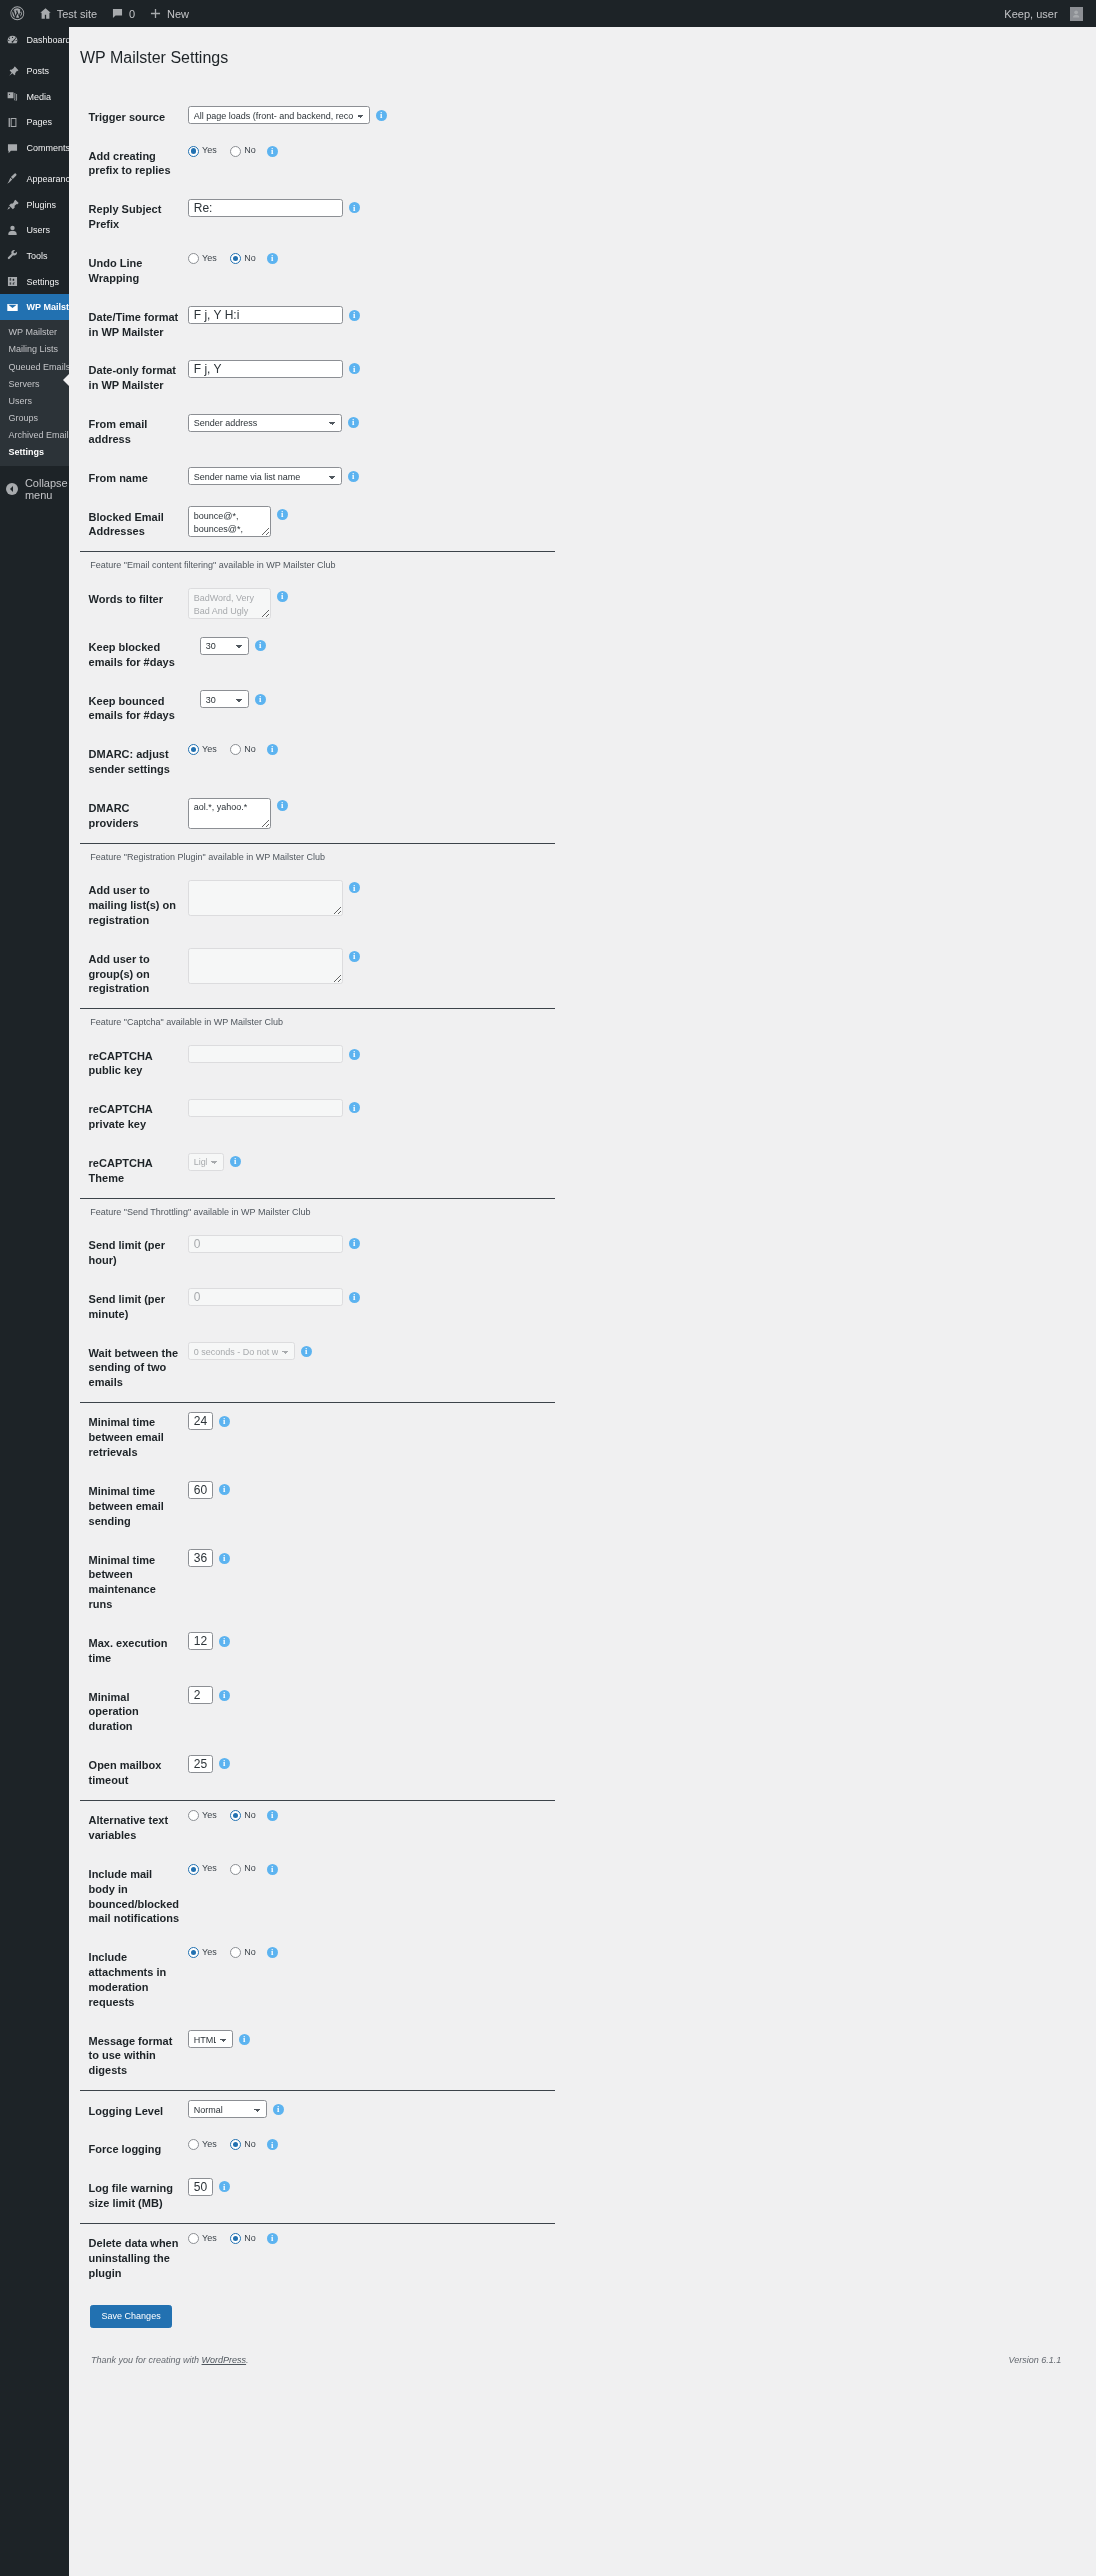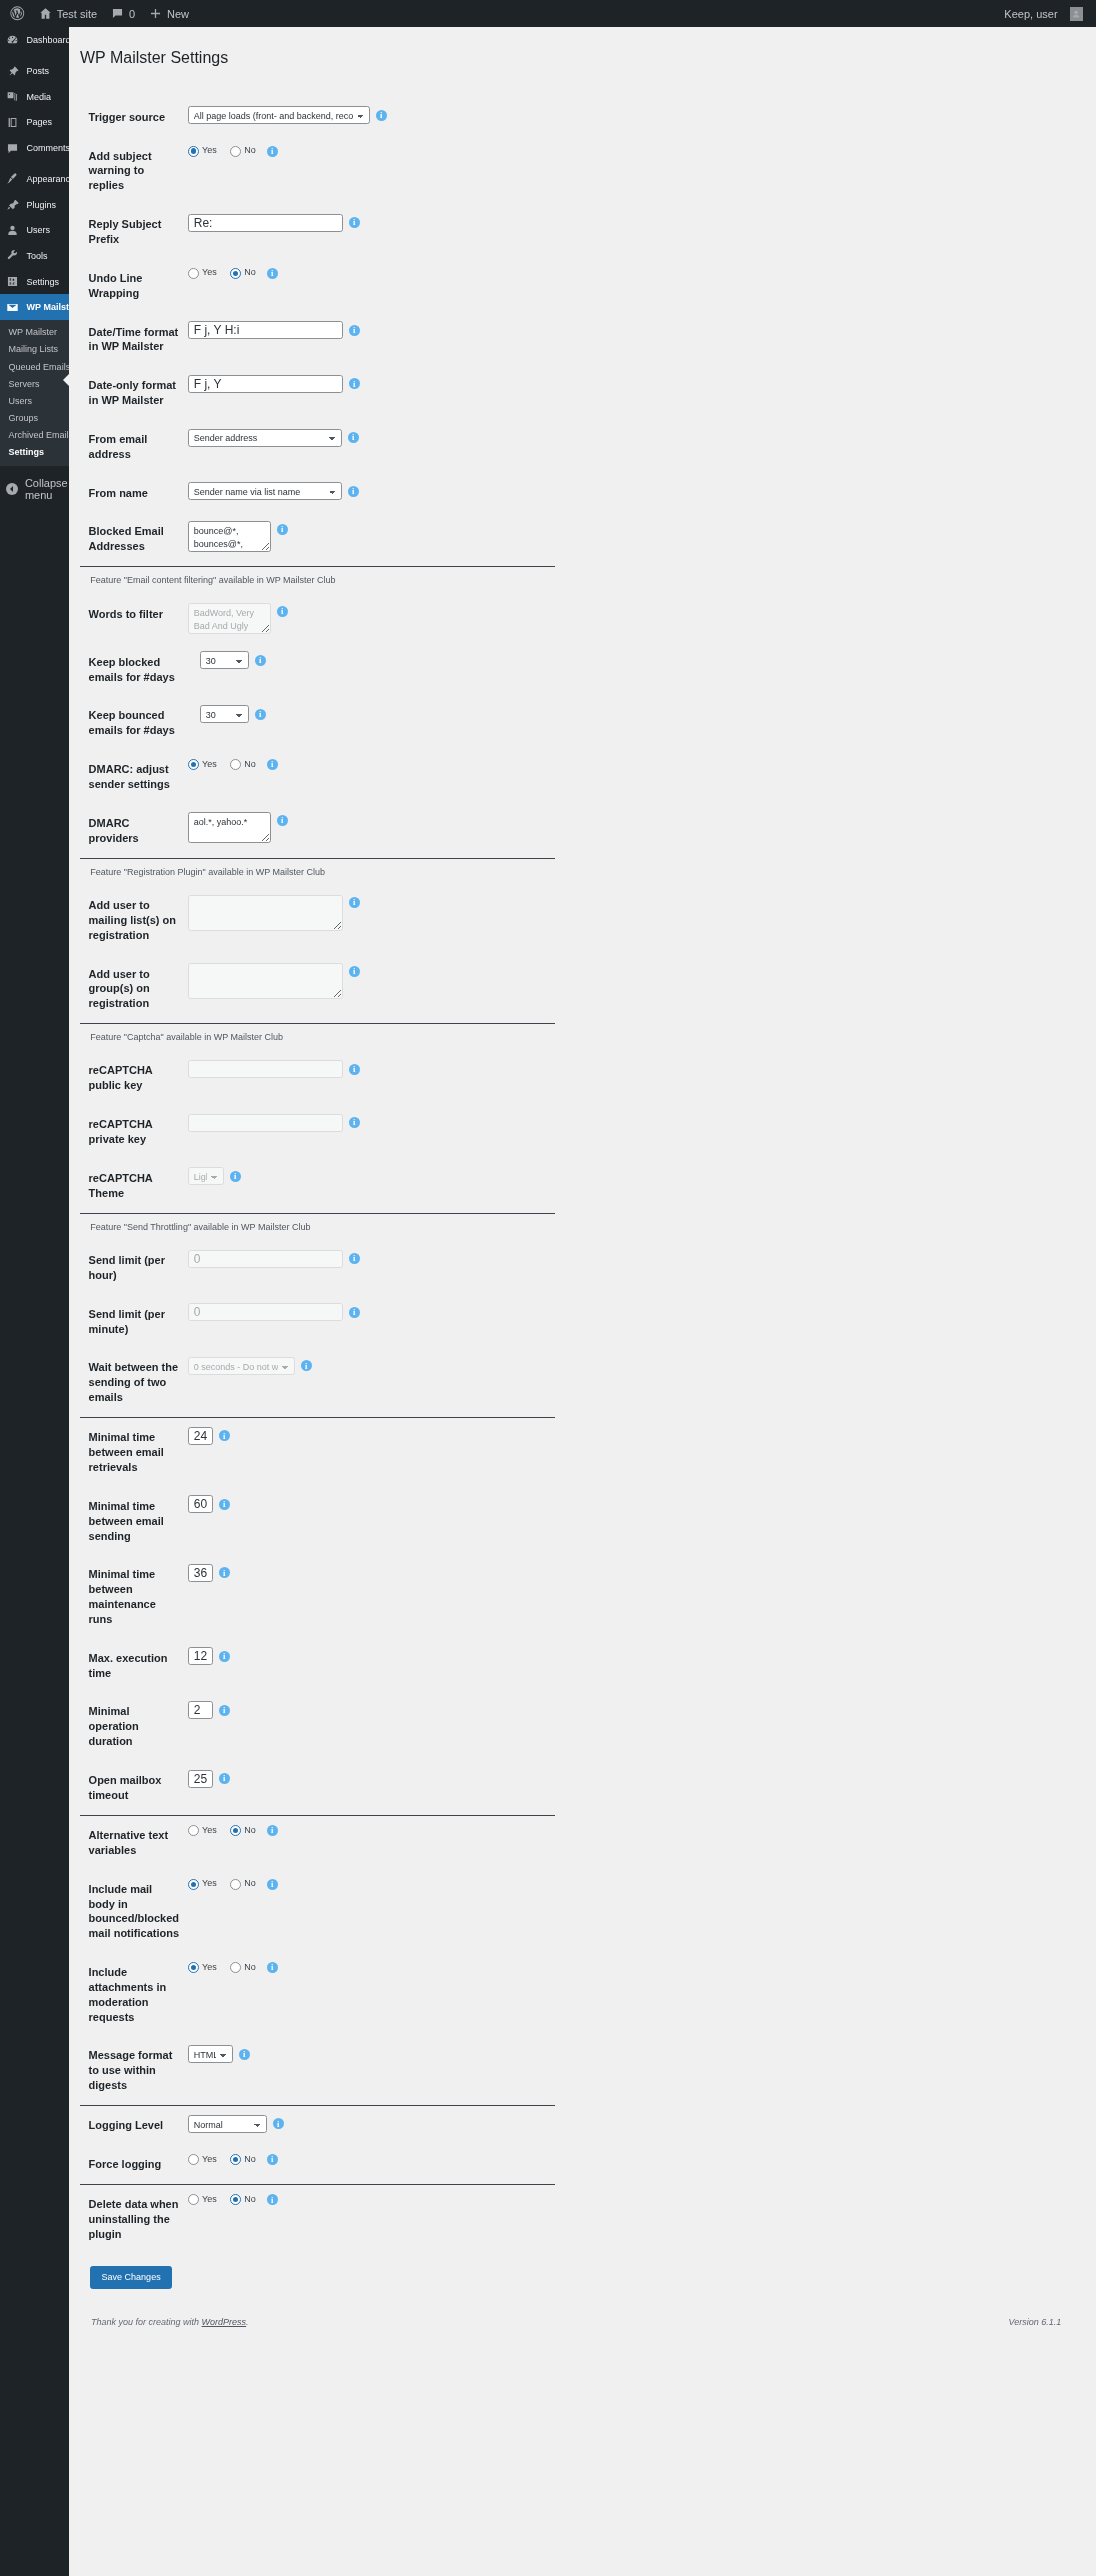--- a/index.html
+++ b/index.html
@@ -538,21 +538,21 @@
               <div class="cell mid">
                 <select class="wpsel w-large">
                   <option>All page loads (front- and backend, recommended when no</option>
                 </select>
                 <span class="infoi">i</span>
               </div>
             </td>
           </tr>
 
           <tr>
-            <th>Add subject warning to replies</th>
+            <th>Add creating prefix to replies</th>
             <td>
               <div class="cell mid">
                 <div class="radio-group">
                   <label class="radio-opt">
                         <span class="rdo on"></span>
                         <span class="rdo-label">Yes</span>
                       </label>
                   <label class="radio-opt">
                         <span class="rdo"></span>
                         <span class="rdo-label">No</span>
@@ -986,20 +986,29 @@
                   <label class="radio-opt">
                         <span class="rdo on"></span>
                         <span class="rdo-label">No</span>
                       </label>
                 </div>
                 <span class="infoi">i</span>
               </div>
             </td>
           </tr>
 
+          <tr>
+            <th>Log file warning size limit (MB)</th>
+            <td>
+              <div class="cell mid">
+                <input class="wptext w-num" type="text" value="50" style="">
+                <span class="infoi">i</span>
+              </div>
+            </td>
+          </tr>
 
           <tr class="sep-row">
                 <td colspan="2"></td>
               </tr>
 
           <tr>
             <th>Delete data when uninstalling the plugin</th>
             <td>
               <div class="cell mid">
                 <div class="radio-group">

